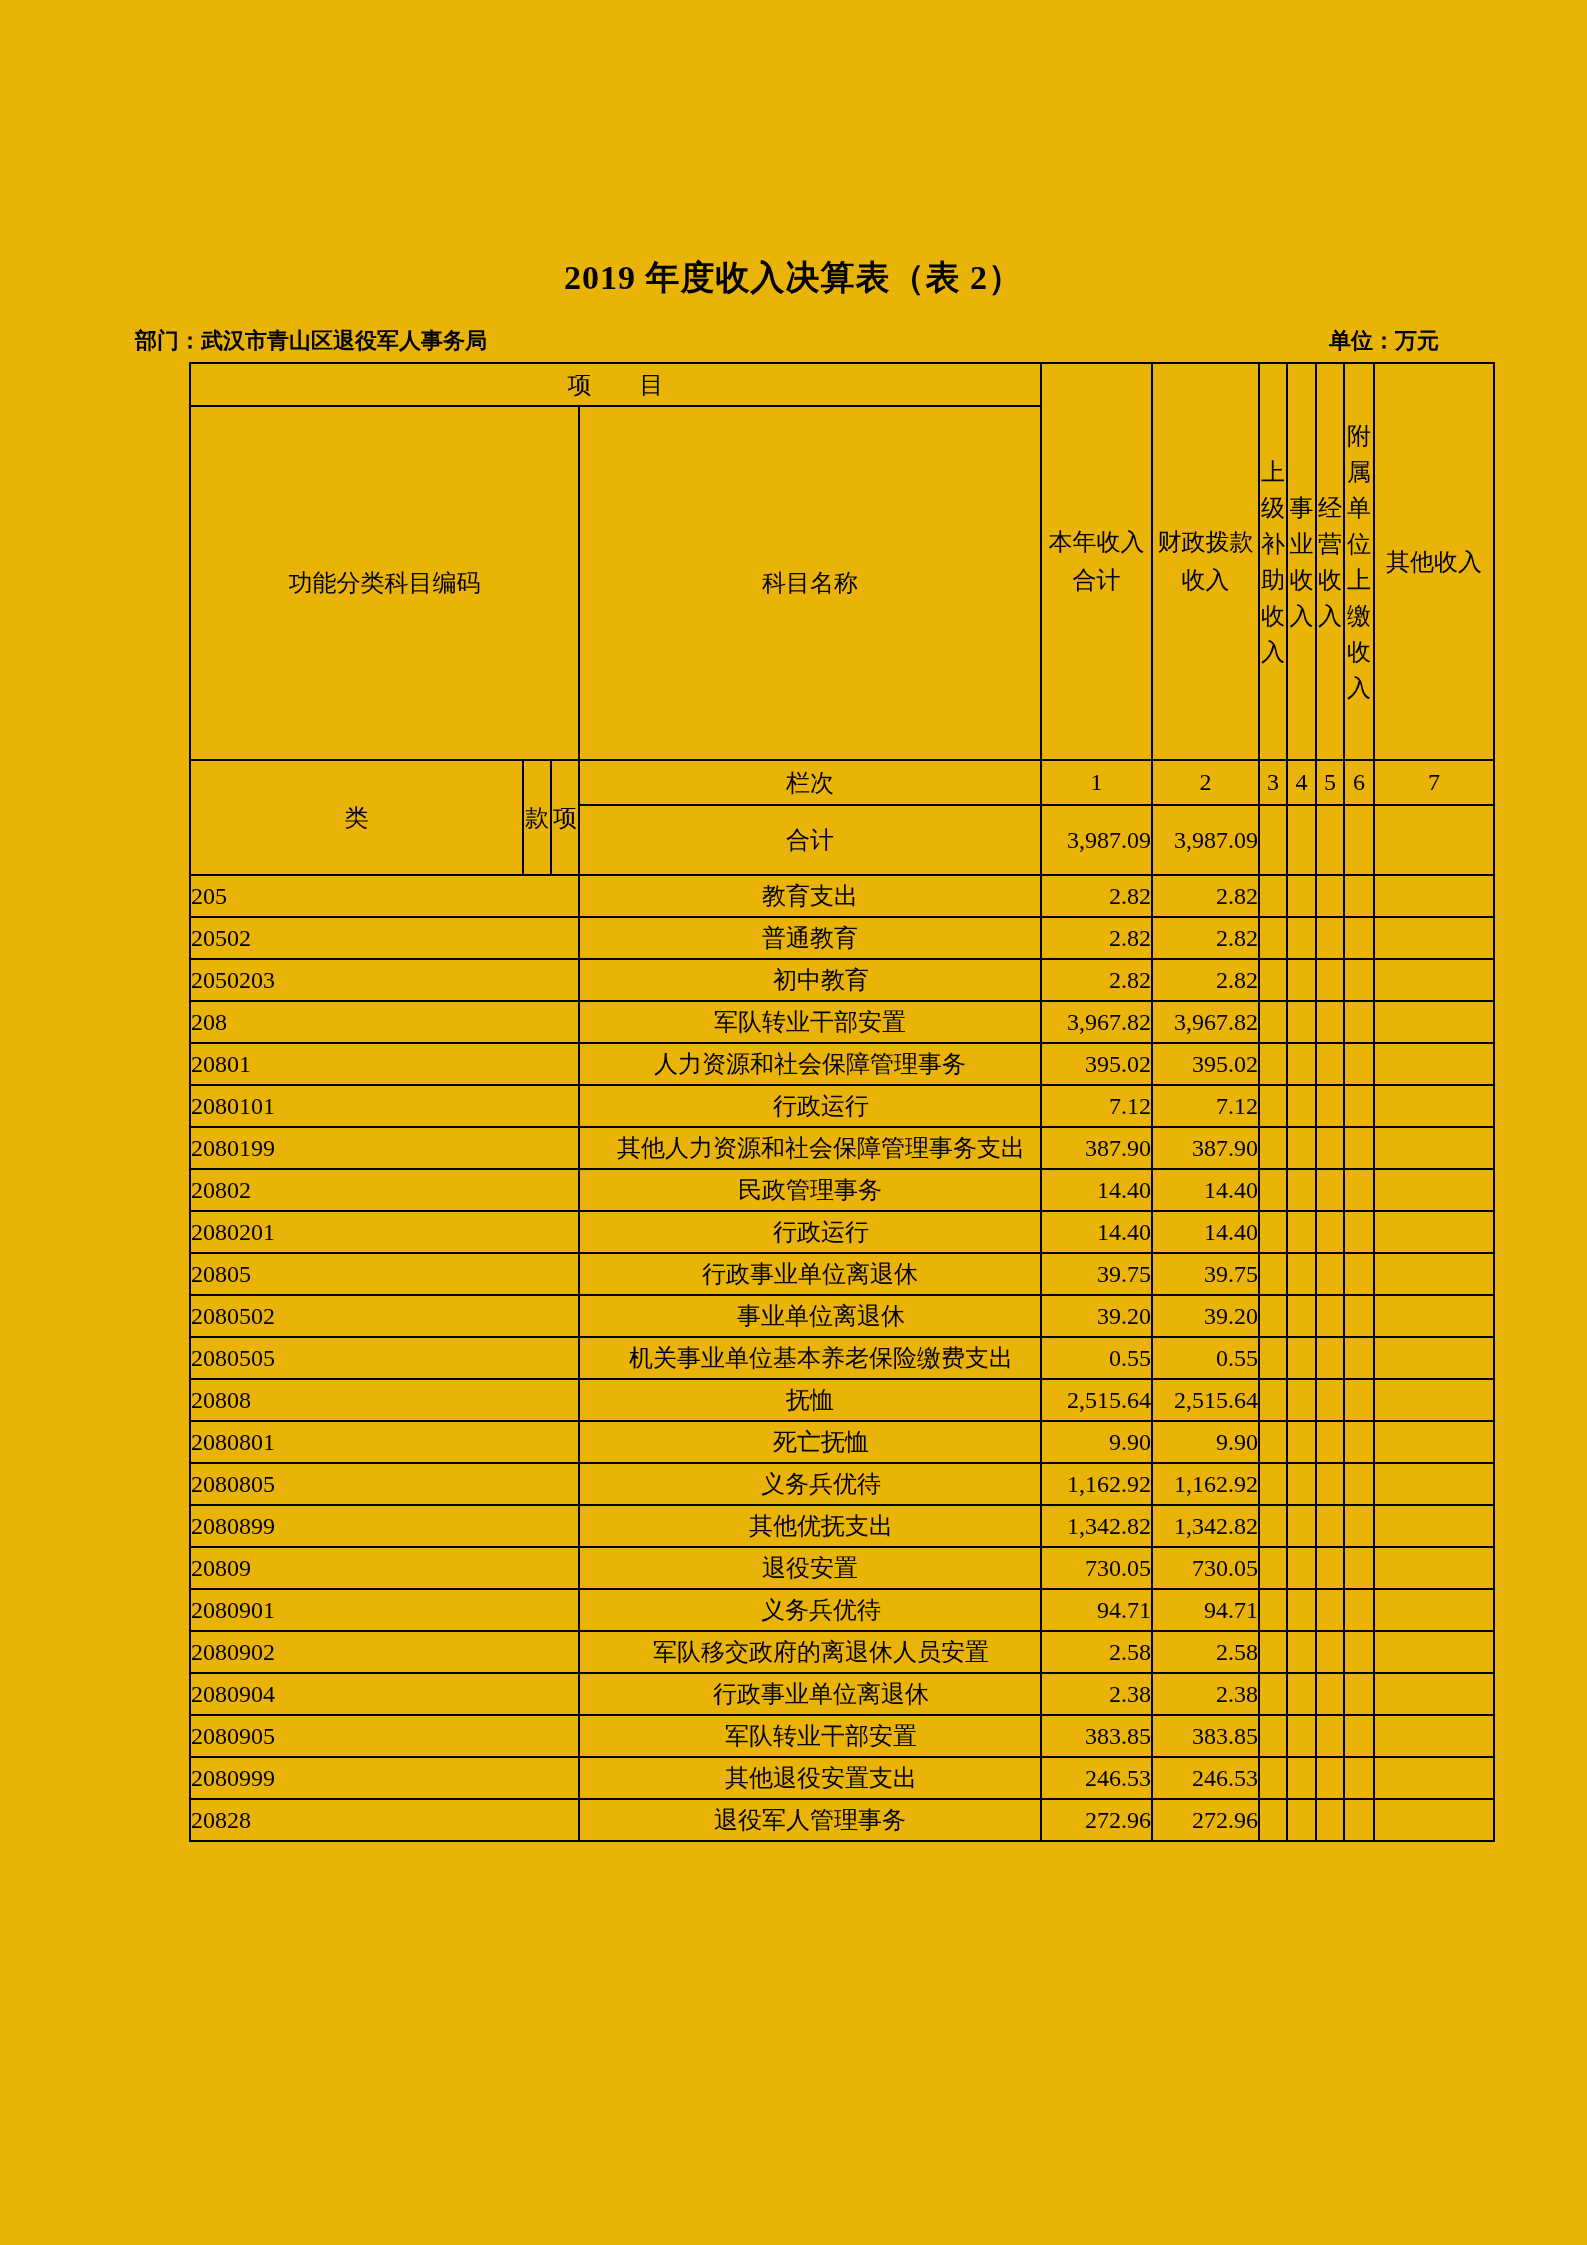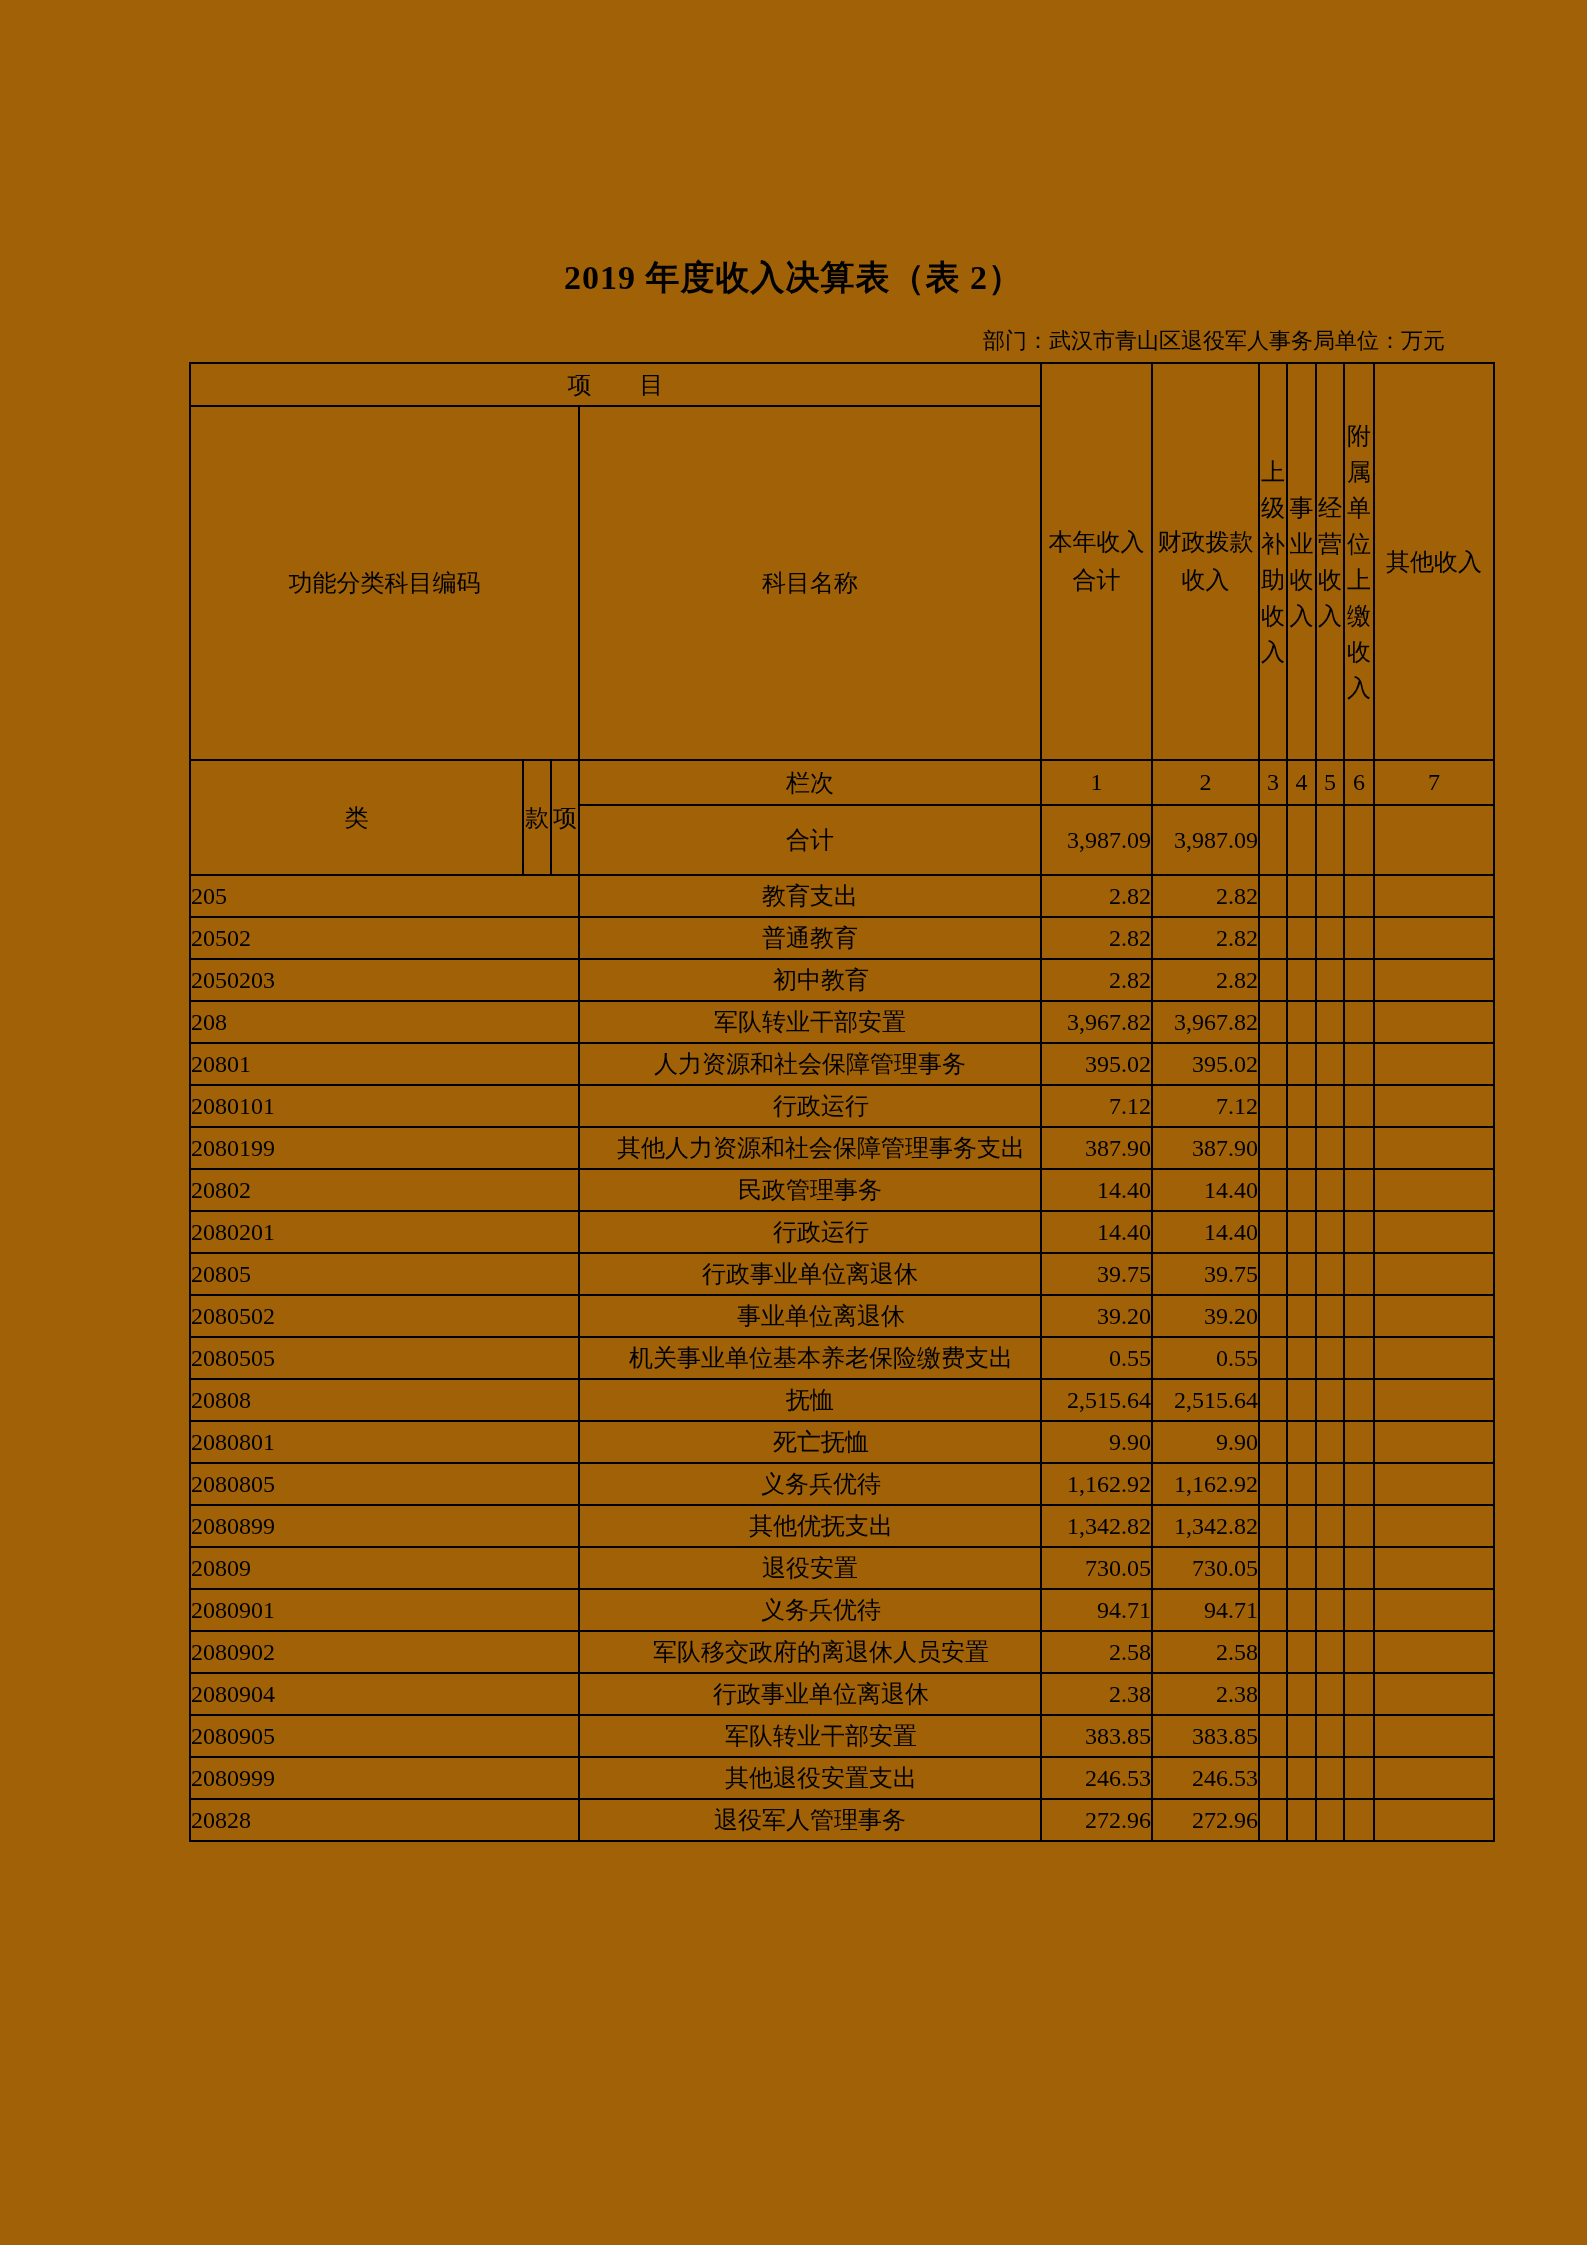--- a/index.html
+++ b/index.html
@@ -1,35 +1,35 @@
 <!DOCTYPE html>
 <html><head>
 <meta charset="utf-8">
 <style>
   html,body { margin:0; padding:0; background:#e8e8e8; }
   .page {
     position:relative;
     width:1587px; height:2245px;
     margin:0 auto;
-    background:#a16207;
+    background:#eab308;
     color:#000000;
     font-family:"Liberation Serif","DejaVu Serif",serif;
     overflow:hidden;
   }
   .title {
     position:absolute; top:256px; left:0; width:100%;
     text-align:center;
     font-size:34px; font-weight:bold;
     letter-spacing:1px;
     line-height:44px;
   }
   .meta {
-    position:absolute; top:326px; left:141px; width:1304px;
-    display:flex; justify-content:flex-end; align-items:flex-end;
-    font-size:22px; line-height:30px;
+    position:absolute; top:326px; left:135px; width:1304px;
+    display:flex; justify-content:space-between; align-items:flex-end;
+    font-size:22px; line-height:30px;font-weight:bold;
   }
   table.fin {
     position:absolute; top:362px; left:141px;
     width:1304px;
     border-collapse:collapse; table-layout:fixed;margin-left:48px;
   }
   table.fin th, table.fin td {
     border:2px solid #000000;
     font-weight:normal;
     font-size:24px;

